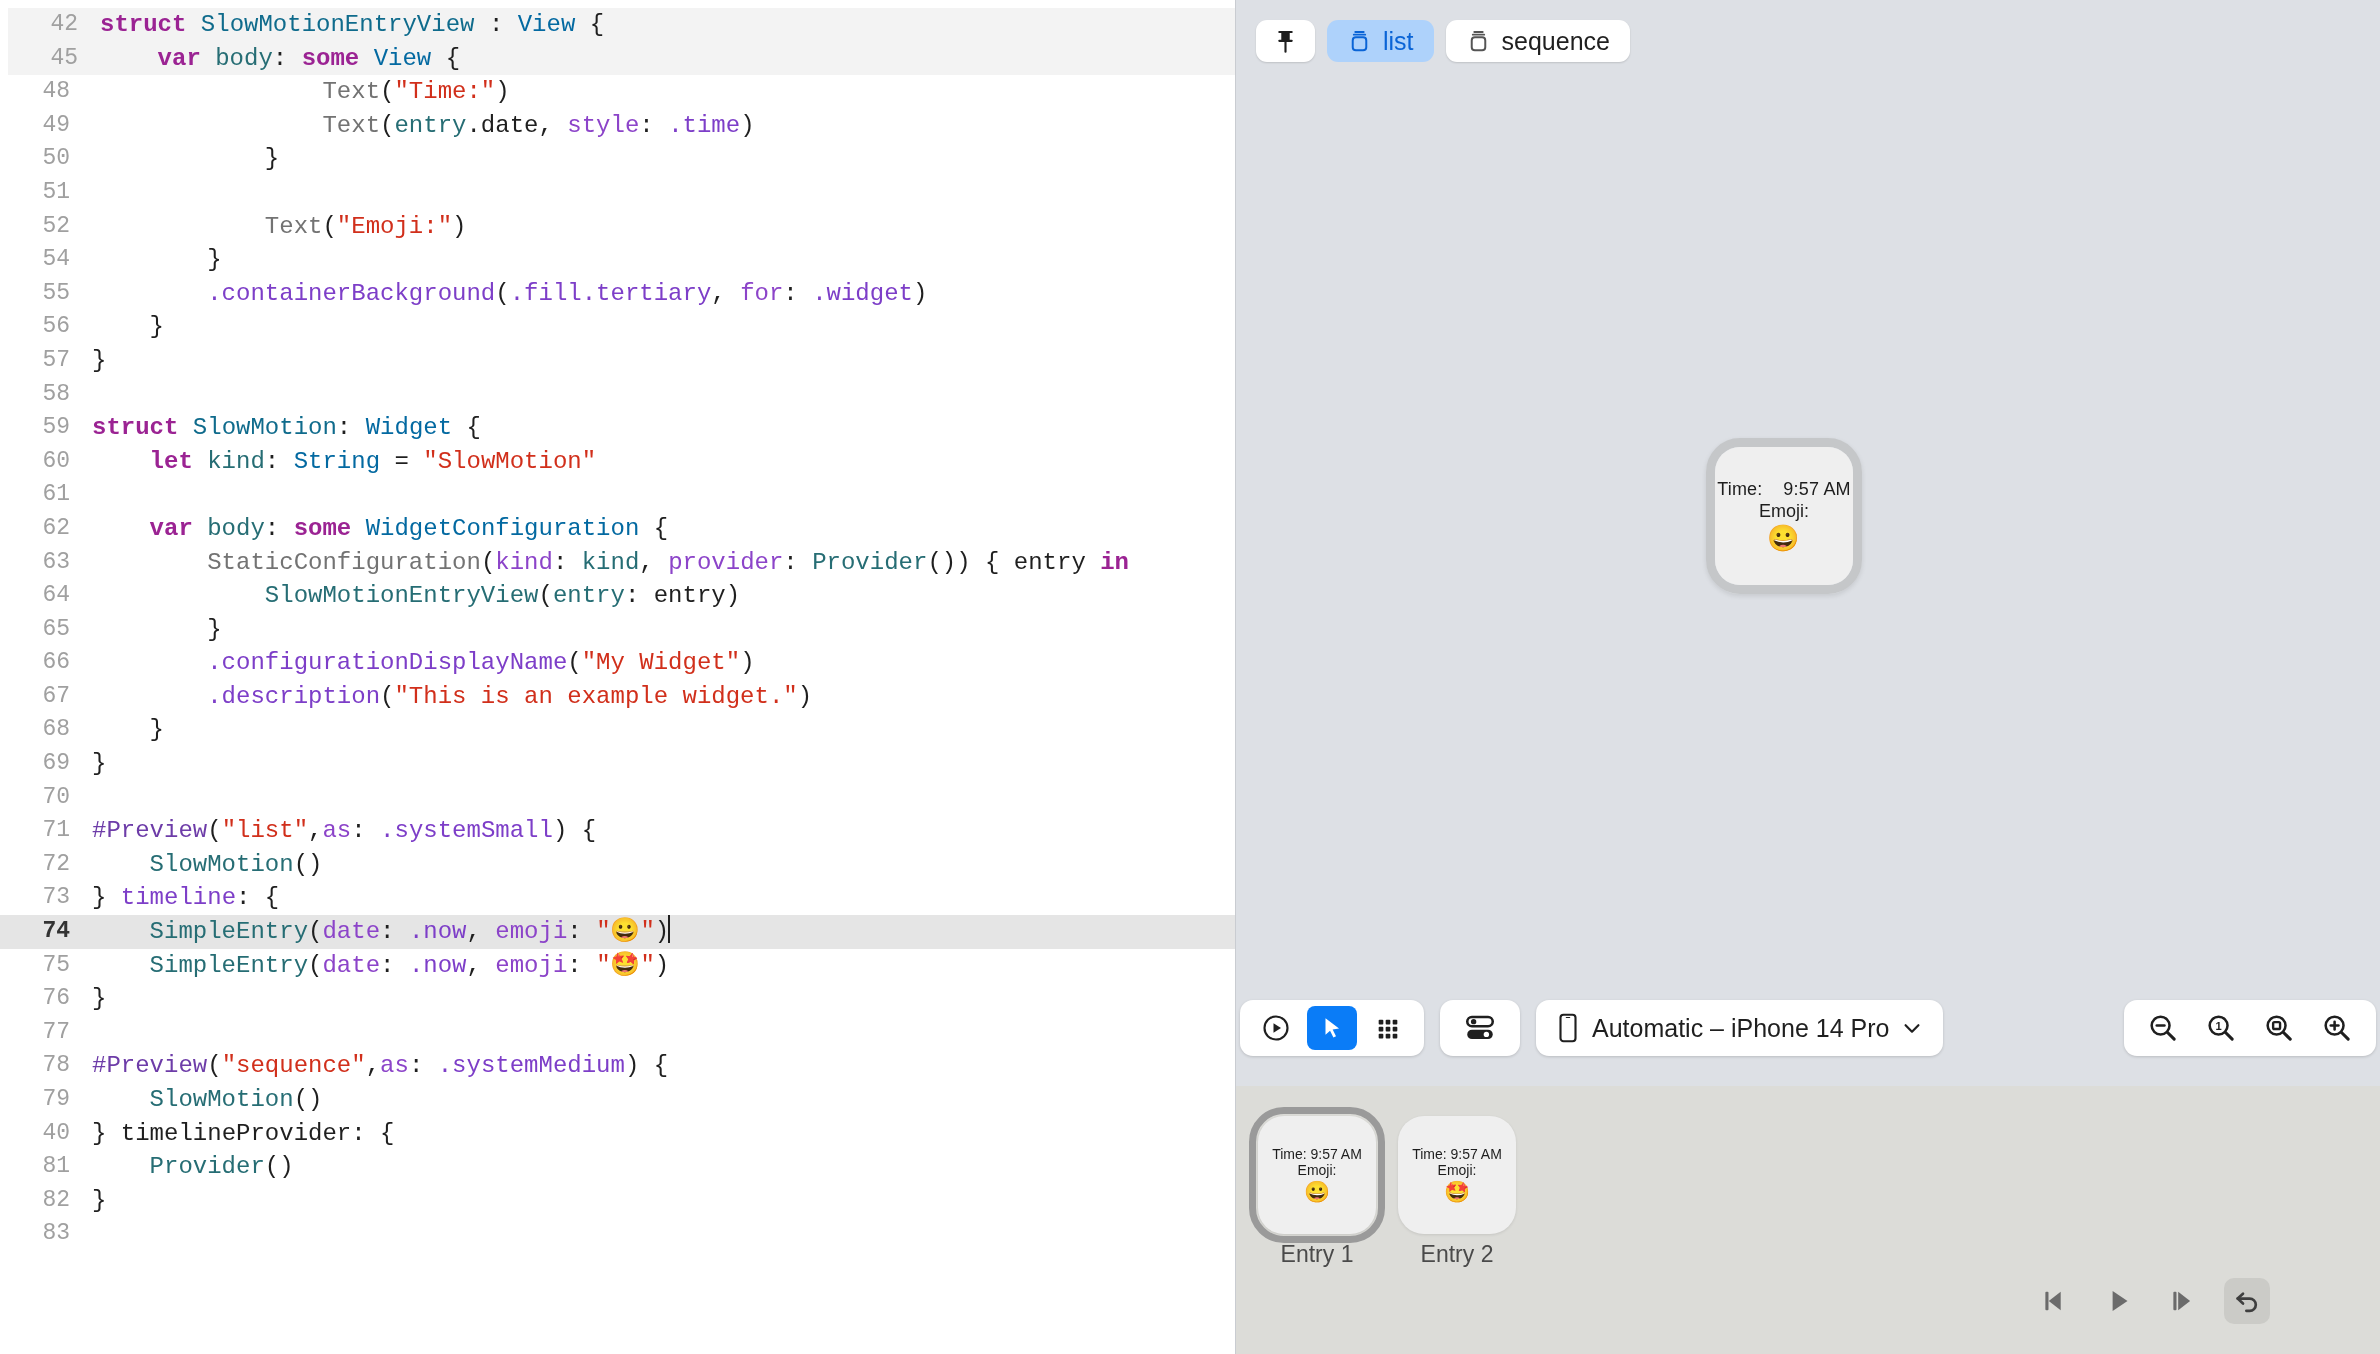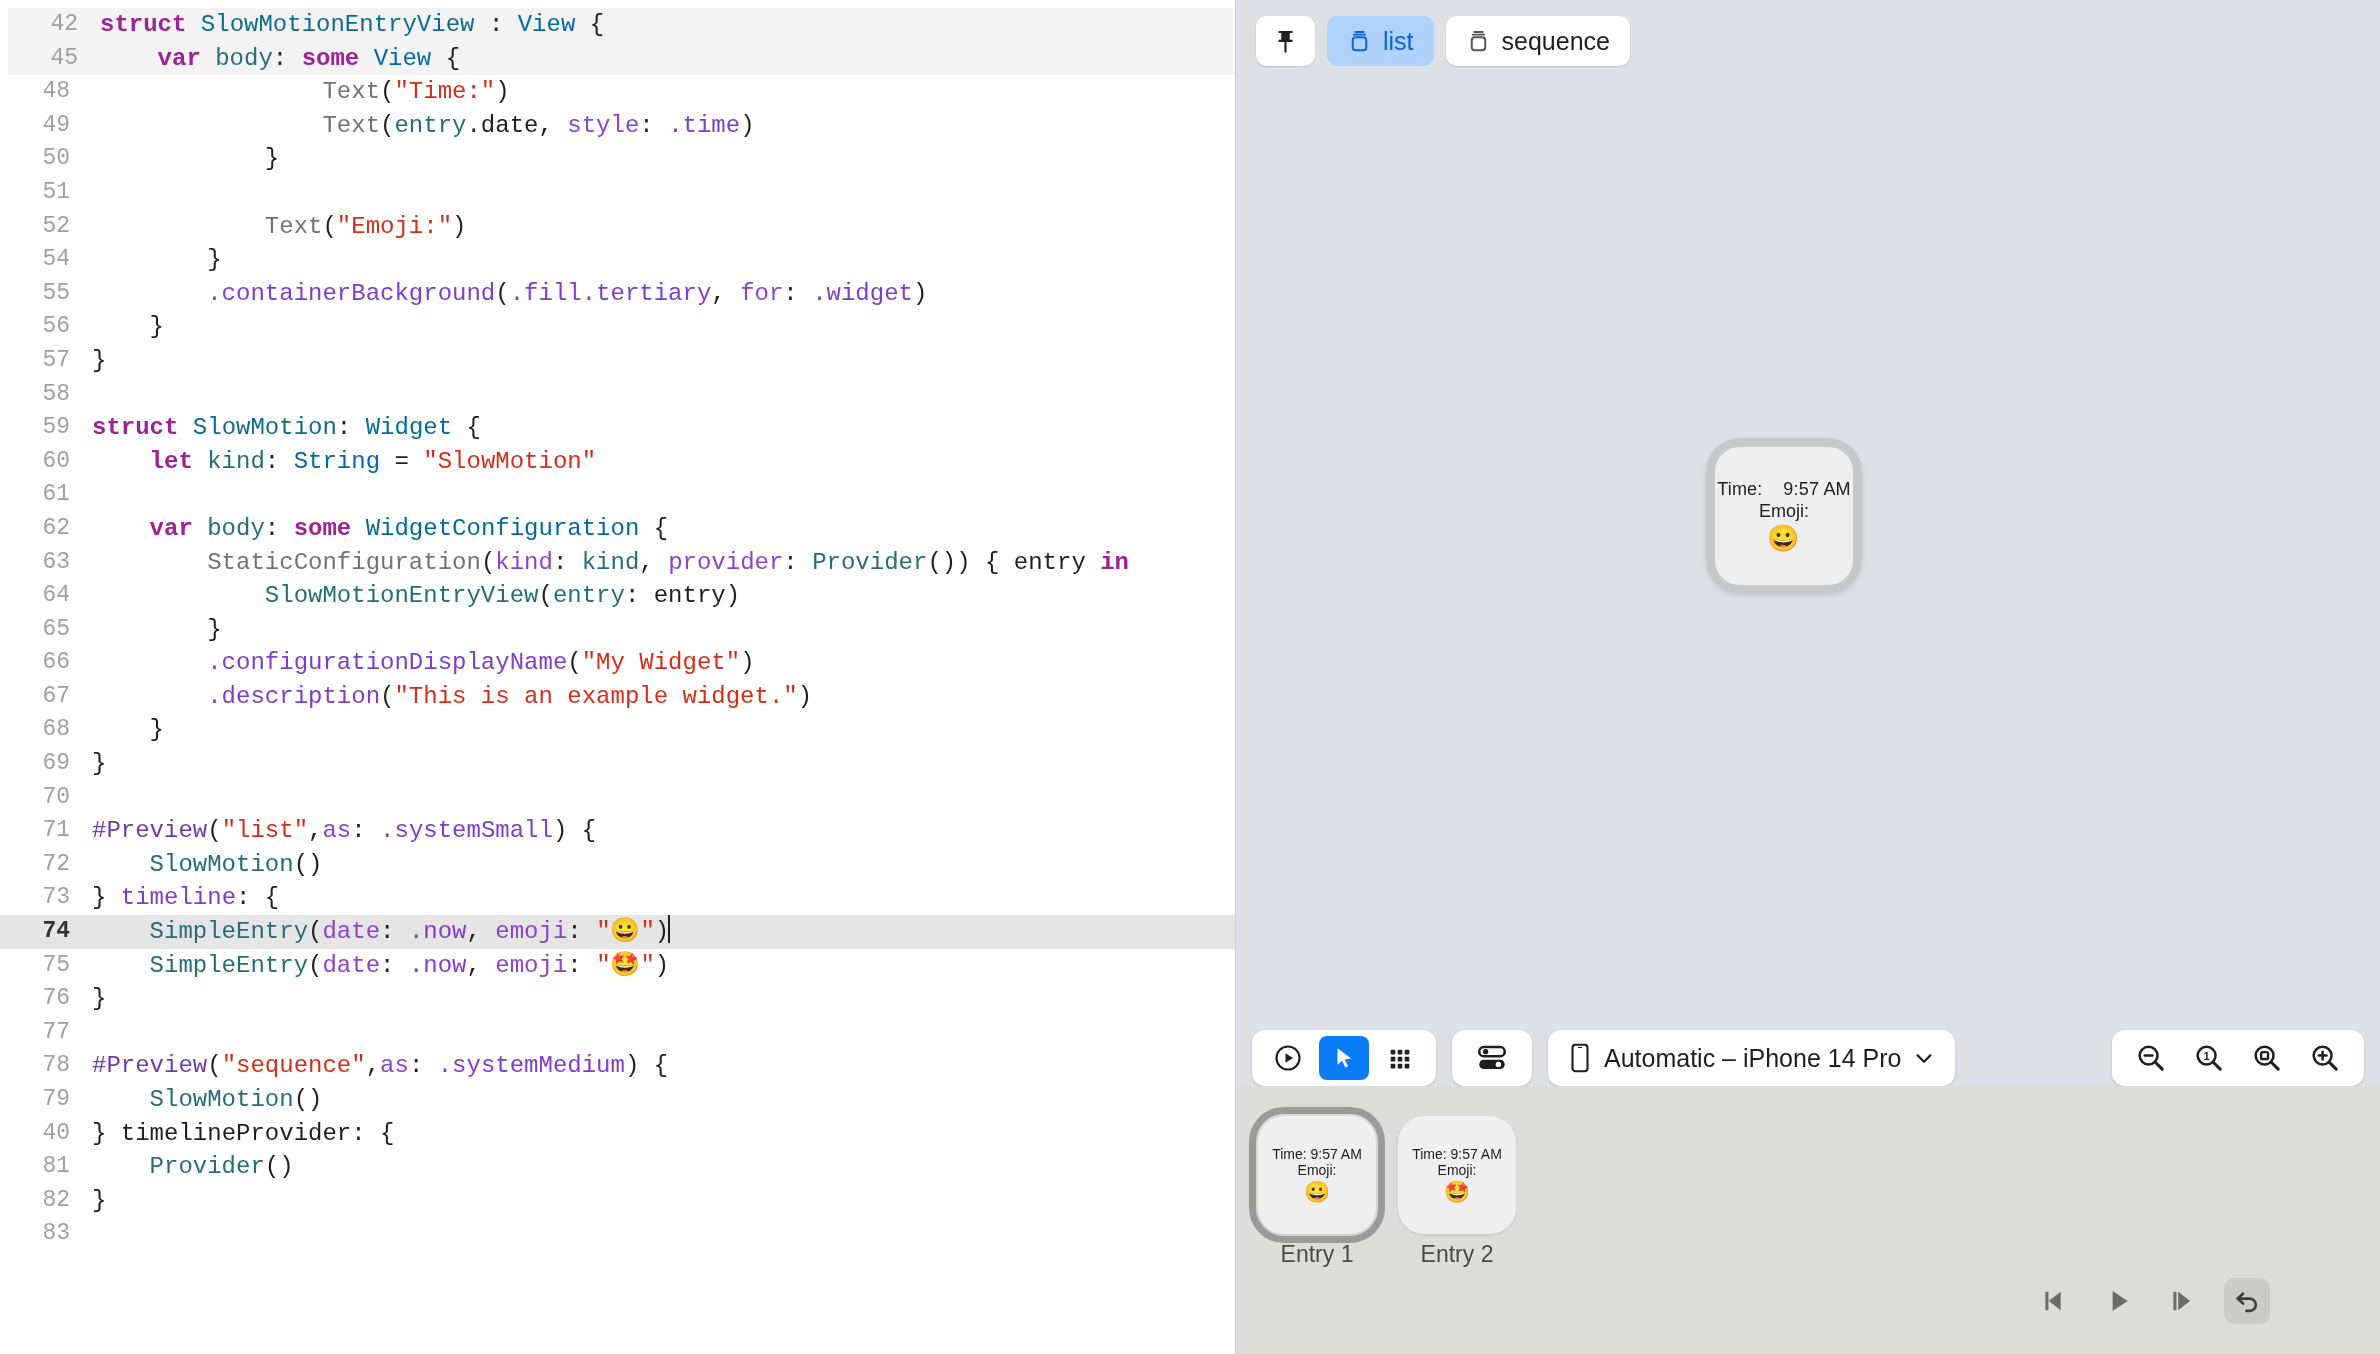--- a/index.html
+++ b/index.html
@@ -103,21 +103,21 @@
     display: flex;
     align-items: center;
     gap: 12px;
     padding-left: 20px;
     z-index: 5;
   }
   .chip {
     display: flex;
     align-items: center;
     gap: 11px;
-    height: 50px;
+    height: 42px;
     padding: 0 20px;
     background: #ffffff;
     border-radius: 11px;
     box-shadow: 0 1px 2px rgba(0,0,0,.14);
     font-size: 25px;
     color: #1f1f1f;
     cursor: default;
   }
   .chip.icon-only { padding: 0 16px; }
   .chip.active {
@@ -168,22 +168,22 @@
   .w-emoji-label { font-size: 18px; color: #1d1d1d; margin-top: 1px; }
   .w-emoji { font-size: 26px; line-height: 1.1; margin-top: 2px; }
 
   
   #canvas-bottom-bar {
     position: absolute;
     left: 0; right: 0;
     bottom: 0;
     height: 86px;
     display: flex;
-    align-items: flex-end;
-    padding: 0 16px;
+    align-items: flex-start;
+    padding: 0 4px;
     gap: 16px;
   }
   .pill {
     display: flex;
     align-items: center;
     background: #ffffff;
     border-radius: 13px;
     box-shadow: 0 1px 3px rgba(0,0,0,.16);
     height: 56px;
   }

